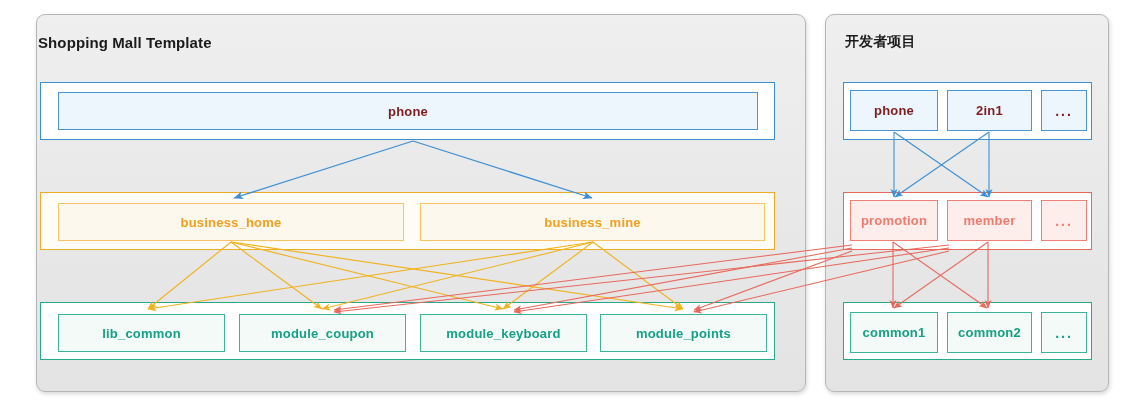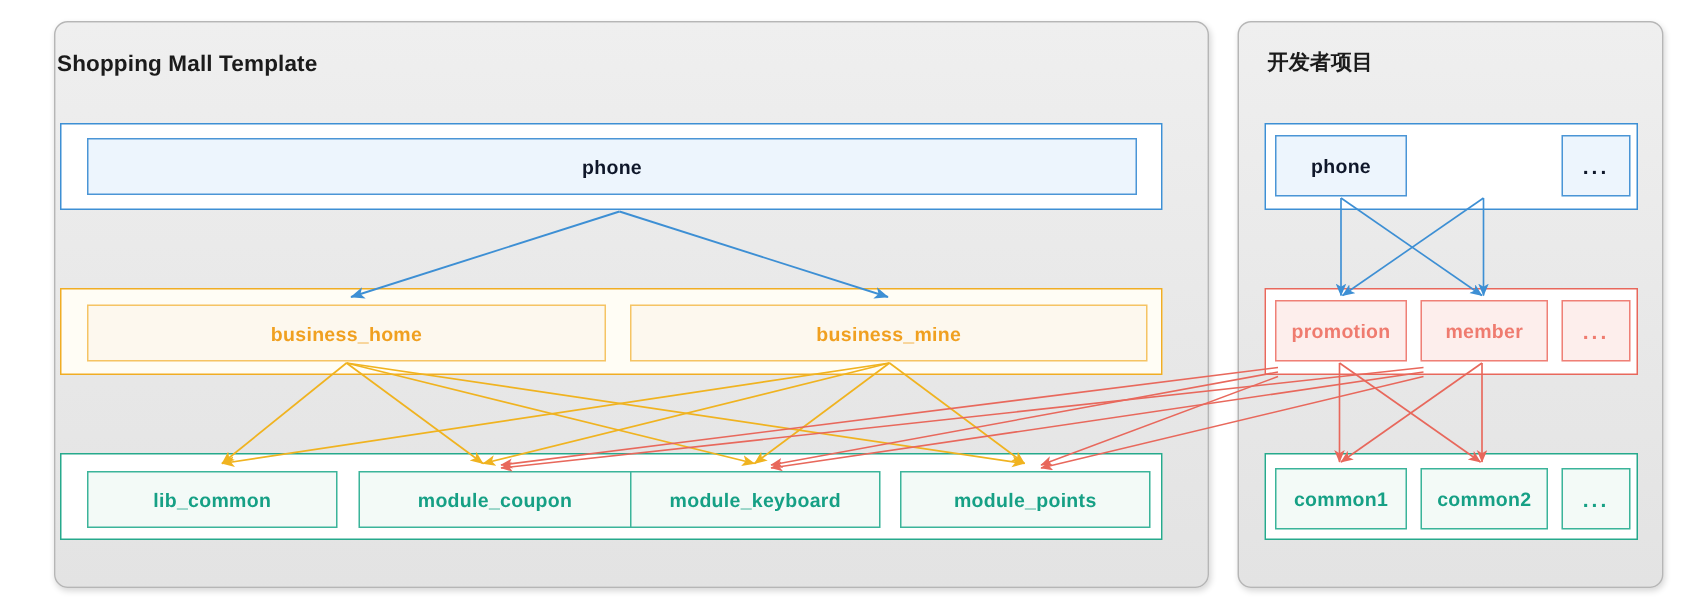--- a/index.html
+++ b/index.html
@@ -51,21 +51,21 @@
   .node{
     position:absolute;
     box-sizing:border-box;
     border-width:1.3px;
     border-style:solid;
     display:flex;align-items:center;justify-content:center;
     font-size:13px;font-weight:bold;
     white-space:nowrap;
     letter-spacing:.2px;
   }
-  .node.blue {border-color:#4a95d6;background:#edf5fd;color:#0f172a;}
+  .node.blue {border-color:#4a95d6;background:#edf5fd;color:#7f1d1d;}
   .node.amber{border-color:#f5c464;background:#fdf8ee;color:#f0a020;}
   .node.teal {border-color:#3bb49a;background:#f3faf7;color:#16a085;}
   .node.red  {border-color:#ef8077;background:#fdeeec;color:#ef7b6f;}
   .node.dots {font-size:14px;letter-spacing:2px;}
 
   svg#wires{position:absolute;left:0;top:0;width:1126px;height:406px;pointer-events:none;}
 </style>
 </head>
 <body>
 
@@ -76,29 +76,30 @@
 
   <div class="group blue" style="left:40px;top:82px;width:735px;height:58px;"></div>
   <div class="node blue" style="left:58px;top:92px;width:700px;height:38px;">phone</div>
 
   <div class="group amber" style="left:40px;top:192px;width:735px;height:58px;"></div>
   <div class="node amber" style="left:58px;top:203px;width:346px;height:38px;">business_home</div>
   <div class="node amber" style="left:420px;top:203px;width:345px;height:38px;">business_mine</div>
 
   <div class="group teal" style="left:40px;top:302px;width:735px;height:58px;"></div>
   <div class="node teal" style="left:58px;top:314px;width:167px;height:38px;">lib_common</div>
-  <div class="node teal" style="left:239px;top:314px;width:182px;height:38px;">module_coupon</div>
+  <div class="node teal" style="left:239px;top:314px;width:167px;height:38px;">module_coupon</div>
   <div class="node teal" style="left:420px;top:314px;width:167px;height:38px;">module_keyboard</div>
   <div class="node teal" style="left:600px;top:314px;width:167px;height:38px;">module_points</div>
 
   <div class="panel" id="panel-right"></div>
   <div class="panel-title" id="title-right">开发者项目</div>
 
   <div class="group blue" style="left:843px;top:82px;width:249px;height:58px;"></div>
   <div class="node blue" style="left:850px;top:90px;width:88px;height:41px;">phone</div>
+  <div class="node blue" style="left:947px;top:90px;width:85px;height:41px;">2in1</div>
   <div class="node blue dots" style="left:1041px;top:90px;width:46px;height:41px;">...</div>
 
   <div class="group red" style="left:843px;top:192px;width:249px;height:58px;"></div>
   <div class="node red" style="left:850px;top:200px;width:88px;height:41px;">promotion</div>
   <div class="node red" style="left:947px;top:200px;width:85px;height:41px;">member</div>
   <div class="node red dots" style="left:1041px;top:200px;width:46px;height:41px;">...</div>
 
   <div class="group teal" style="left:843px;top:302px;width:249px;height:58px;"></div>
   <div class="node teal" style="left:850px;top:312px;width:88px;height:41px;">common1</div>
   <div class="node teal" style="left:947px;top:312px;width:85px;height:41px;">common2</div>

